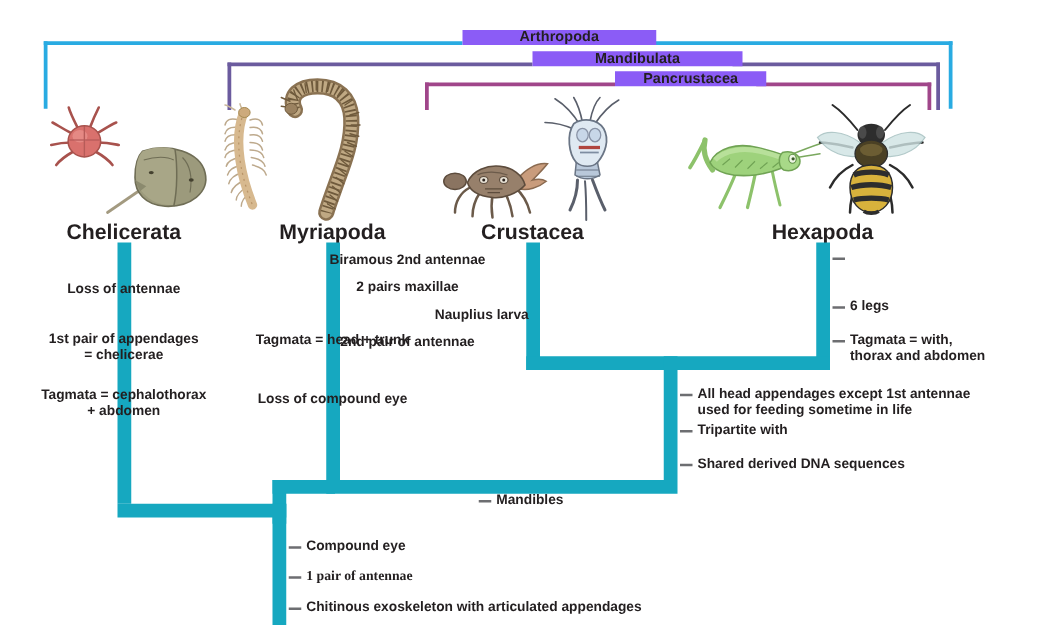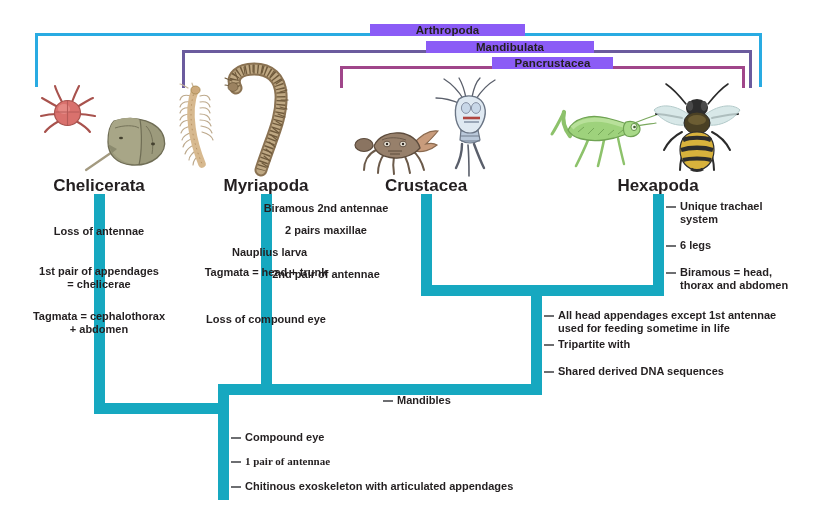--- a/index.html
+++ b/index.html
@@ -307,39 +307,35 @@
   <div class="ann center" style="left:266px;top:313px;">
     <div>Loss of compound eye</div>
   </div>
 
   <div class="ann" style="left:237px;top:202px;width:178px;text-align:center;">
     <div>Biramous 2nd antennae</div>
   </div>
   <div class="ann" style="left:237px;top:224px;width:178px;text-align:center;">
     <div>2 pairs maxillae</div>
   </div>
-  <div class="ann" style="left:232px;top:246px;width:178px;text-align:left;">
+  <div class="ann" style="left:245px;top:246px;width:178px;text-align:right;">
     <div>Nauplius larva</div>
   </div>
   <div class="ann" style="left:237px;top:268px;width:178px;text-align:center;">
     <div>2nd pair of antennae</div>
   </div>
 
   <div class="tick" style="left:666px;top:206px;"></div>
-  <div class="ann left" style="left:680px;top:200px;">
-    <div>Unique trachael</div>
-    <div>system</div>
-  </div>
   <div class="tick" style="left:666px;top:245px;"></div>
   <div class="ann left" style="left:680px;top:239px;">
     <div>6 legs</div>
   </div>
   <div class="tick" style="left:666px;top:272px;"></div>
   <div class="ann left" style="left:680px;top:266px;">
-    <div>Biramous = head,</div>
+    <div>Tagmata = with,</div>
     <div>thorax and abdomen</div>
   </div>
 
   <div class="tick" style="left:544px;top:315px;"></div>
   <div class="ann left" style="left:558px;top:309px;">
     <div>All head appendages except 1st antennae</div>
     <div>used for feeding sometime in life</div>
   </div>
   <div class="tick" style="left:544px;top:344px;"></div>
   <div class="ann left" style="left:558px;top:338px;">

